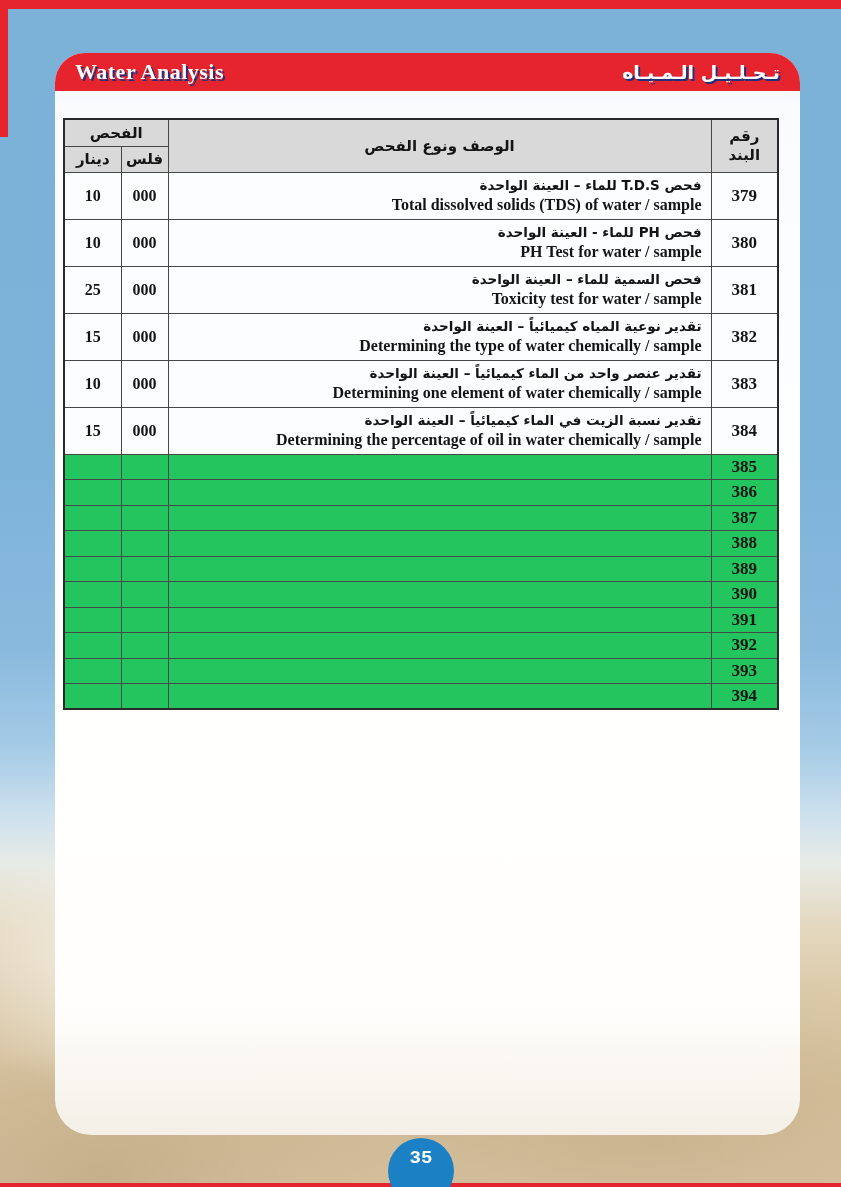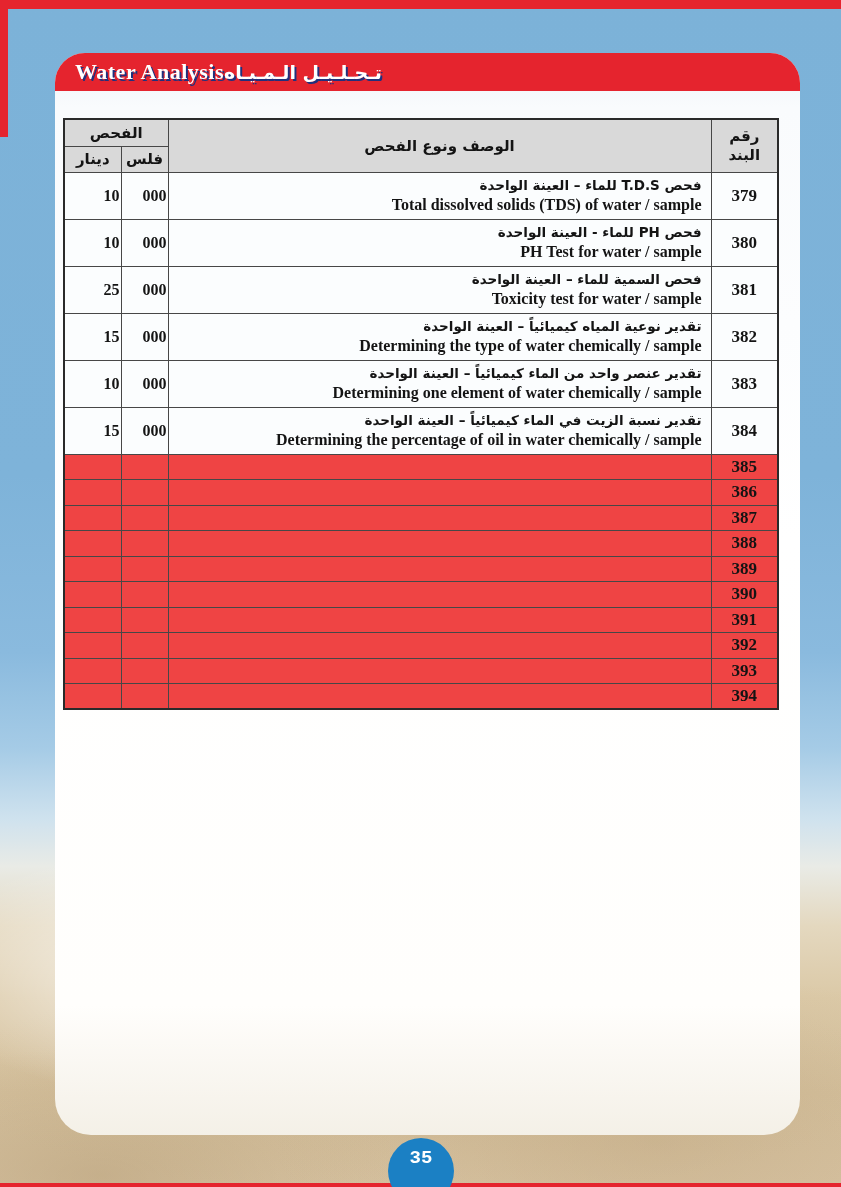--- a/index.html
+++ b/index.html
@@ -30,21 +30,21 @@
     width:745px; height:1082px;
     border-radius:30px 30px 36px 36px;
     background:linear-gradient(180deg,#edf2f7 0%, #f9fbfd 5%, #ffffff 45%, #fffefc 88%, #f4f0e7 100%);
   }
 
   
   .titlebar {
     height:38px;
     border-radius:30px 30px 0 0;
     background:#e5242e;
-    display:flex; align-items:center; justify-content:flex-start;
+    display:flex; align-items:center; justify-content:space-between;
     padding:0 20px; box-sizing:border-box;
   }
   .title-en {
     font-family:"Liberation Serif", serif;
     font-weight:bold; font-size:22px; color:#ffffff;
     text-shadow:2px 2px 0 #20307d;
     letter-spacing:0.5px;
   }
   .title-ar {
     direction:rtl;
@@ -69,29 +69,29 @@
     font-family:"DejaVu Sans", sans-serif;
     font-weight:bold; font-size:15px; color:#141414;
     text-align:center; padding:1px 4px;
   }
   .th-top { height:27px; }
   .th-sub { height:26px; }
   .hdr-two-line div { line-height:1.25; }
 
   tr.filled { height:47px; }
   tr.empty  { height:25.5px; }
-  tr.empty td { background:#ef4444; }
+  tr.empty td { background:#22c55e; }
 
   td.c-no {
     text-align:center; vertical-align:middle;
     font-family:"Liberation Serif", serif;
     font-weight:bold; font-size:17px; color:#141414;
   }
   td.c-money {
-    vertical-align:middle;
+    text-align:center; vertical-align:middle;
     font-family:"Liberation Serif", serif;
     font-weight:bold; font-size:16px; color:#141414;
   }
   td.c-desc { padding:2px 9px 3px 9px; vertical-align:top; }
   .desc-ar {
     direction:rtl; 
     font-family:"DejaVu Sans", sans-serif;
     font-weight:bold; font-size:13.5px; color:#141414;
     line-height:1.5;
   }

